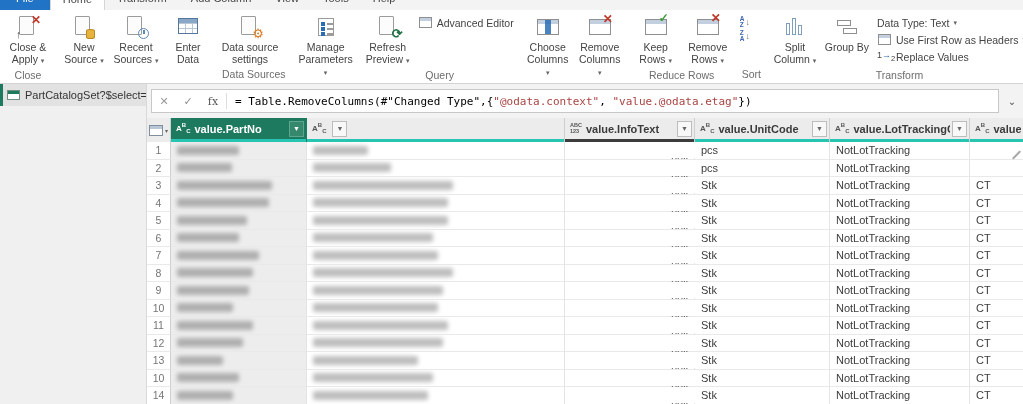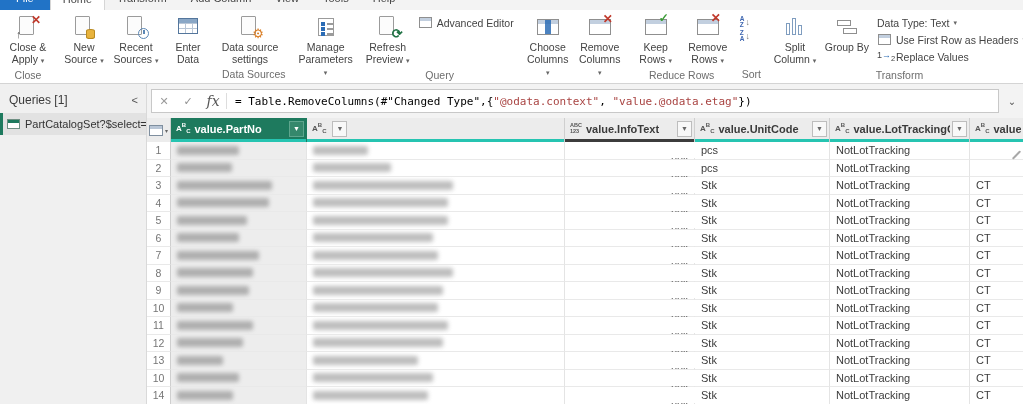--- a/index.html
+++ b/index.html
@@ -79,21 +79,21 @@
   .qitem .qicon { width:13px; height:10px; border:1px solid #6f8f83; flex:none;
                   background:linear-gradient(var(--accent,#1e7a5e) 0 3px, #fff 3px),
                              repeating-linear-gradient(90deg,#0000 0 3px,#cfcfcf 3px 4px); }
   .qitem .qlabel { font-size:11px; color:#333; white-space:nowrap; }
 
   .rightcol { flex:1; display:flex; flex-direction:column; min-width:0; }
   .fbar { height:34px; background:#f3f3f3; display:flex; align-items:center; padding:5px 2px 5px 4px; gap:4px; }
   .fbox { flex:1; height:24px; background:#fff; border:1px solid #c8c8c8; display:flex; align-items:center; overflow:hidden; }
   .fico { width:24px; text-align:center; font-size:11px; color:#9a9a9a; flex:none; }
   .fico.check { color:#8f8f8f; }
-  .fx { font-style:italic; font-family:"DejaVu Serif", serif; color:#555; font-size:14px; width:26px; text-align:center; flex:none; }
+  .fx { font-family:"DejaVu Serif", serif; color:#555; font-size:11px; width:26px; text-align:center; flex:none; }
   .fsep { width:1px; height:16px; background:#ddd; margin-right:8px; flex:none; }
   .ftext { font-family:"DejaVu Sans Mono", monospace; font-size:11px; white-space:nowrap; color:#000; }
   .fchevron { width:18px; text-align:center; color:#555; font-size:10px; flex:none; }
 
   
   .grid { flex:1; overflow:hidden; position:relative; background:#fff; }
   .hrow { display:flex; height:24px; }
   .hcell { position:relative; background:#ececec; border-right:1px solid #cfcfcf; display:flex; align-items:center;
            padding:0 2px 3px 5px; flex:none; overflow:hidden; }
   .hcell .hname { font-size:11px; font-weight:bold; color:#3b3b3b; white-space:nowrap; overflow:hidden; flex:1; }
@@ -113,21 +113,21 @@
         linear-gradient(#b9c6d6 0 3px, #fff 3px),
         repeating-linear-gradient(90deg,#0000 0 4px,#cfd6dd 4px 5px); }
   .cornercaret { font-size:6px; color:#666; margin-left:2px; }
 
   .brow { display:flex; height:17.5px; }
   .bcell { border-right:1px solid #e4e4e4; border-bottom:1px solid #e9e9e9; font-size:11px; color:#3c3c3c;
            padding:0 6px; display:flex; align-items:center; flex:none; overflow:hidden; white-space:nowrap; }
   .bcell.num { width:24px; justify-content:center; color:#757575; font-size:10.5px; padding:0 2px;
                border-right:1px solid #cfcfcf; }
   .bcell.selcol { background:#ededed; }
-  .bcell.nullv { justify-content:flex-end; color:#5a5a5a;margin-top:16px; }
+  .bcell.nullv { justify-content:flex-end; font-style:italic; color:#5a5a5a;margin-top:16px; }
   .redact { display:inline-block; height:9px; background:#a9a9a9; border-radius:2px; filter:blur(2px); opacity:.75; }
   .redact.dk { background:#9b9b9b; }
   .pencil { position:absolute; width:11px; height:2px; background:#a8a8a8; transform:rotate(-45deg); border-radius:1px; }
 </style>
 </head>
 <body>
 
 <div id="app">
 
   <div class="tabstrip">
@@ -342,24 +342,20 @@
       <div class="glabel">Transform</div>
     </div>
     <div class="gsep"></div>
 
     <div class="gsep"></div>
 
   </div>
 
   <div class="main">
     <div class="qpanel">
-      <div class="qhead">
-        <span class="qtitle">Queries [1]</span>
-        <span class="qcollapse">&lt;</span>
-      </div>
       <div class="qitem">
         <span class="qicon"></span>
         <span class="qlabel">PartCatalogSet?$select=...</span>
       </div>
     </div>
 
     <div class="rightcol">
       <div class="fbar">
         <div class="fbox">
           <span class="fico">✕</span>

